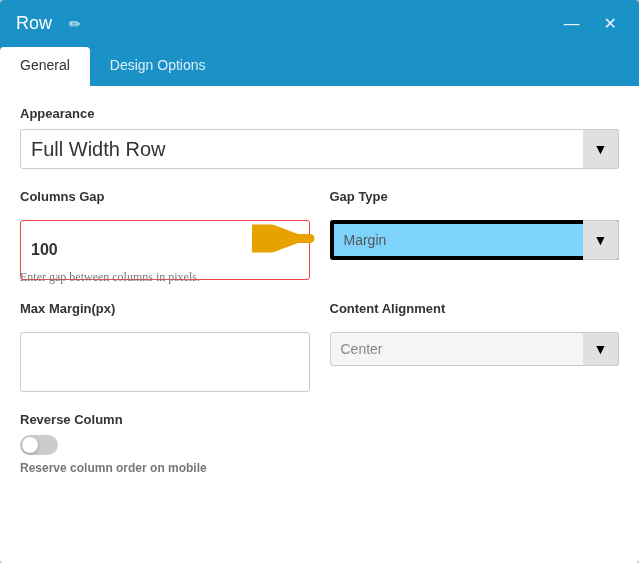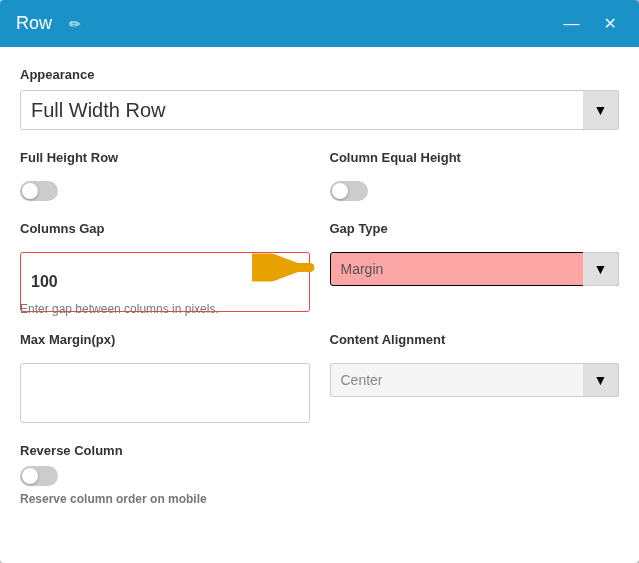--- a/index.html
+++ b/index.html
@@ -177,28 +177,29 @@
 
     .input-field.normal {
       border: 1px solid #ccc;
     }
 
     .helper-text {
       font-size: 12px;
       color: #777;
       margin-top: -14px;
       margin-bottom: 16px;
+      font-family: Liberation Serif, serif;
     }
 
     .gap-type-select {
       width: 100%;
       padding: 8px 36px 8px 10px;
-      border: 1px solid #000000;
+      border: 4px solid #000000;
       border-radius: 3px;
-      background: #fca5a5;
+      background: #7dd3fc;
       font-size: 14px;
       color: #555;
       appearance: none;
       cursor: pointer;
     }
 
     .content-align-select {
       width: 100%;
       padding: 8px 36px 8px 10px;
       border: 1px solid #ccc;
@@ -239,53 +240,43 @@
       <span class="edit-icon" style="font-size:14px;">
         ✏
       </span>
     </div>
     <div class="title-bar-controls">
       <button class="ctrl-btn">—</button>
       <button class="ctrl-btn">✕</button>
     </div>
   </div>
 
+  <div class="tabs">
+    <div class="tab active">
+      <span>General</span>
+    </div>
+    <div class="tab">
+      <span>Design Options</span>
+    </div>
+  </div>
 
   <div class="content">
 
     <div class="section-label">Appearance</div>
     <div class="select-wrapper">
       <select class="select-full">
         <option>Full Width Row</option>
         <option>Boxed</option>
         <option>Full Width</option>
       </select>
       <div class="select-arrow">
         <span>▼</span>
       </div>
     </div>
 
-    <div class="two-col">
-      <div class="field-group">
-        <div class="section-label">Full Height Row</div>
-        <div class="toggle-wrapper">
-          <div class="toggle">
-            <div class="toggle-knob"></div>
-          </div>
-        </div>
-      </div>
-      <div class="field-group">
-        <div class="section-label">Column Equal Height</div>
-        <div class="toggle-wrapper">
-          <div class="toggle">
-            <div class="toggle-knob"></div>
-          </div>
-        </div>
-      </div>
-    </div>
 
     <div class="two-col" style="align-items: flex-start; margin-bottom: 4px;">
       <div class="field-group">
         <div class="section-label">Columns Gap</div>
         <input class="input-field" type="text" value="100" style="">
       </div>
       <div class="field-group" style="position: relative;">
         <div class="section-label">Gap Type</div>
         <div style="position: relative; display: flex; align-items: center;">
 

